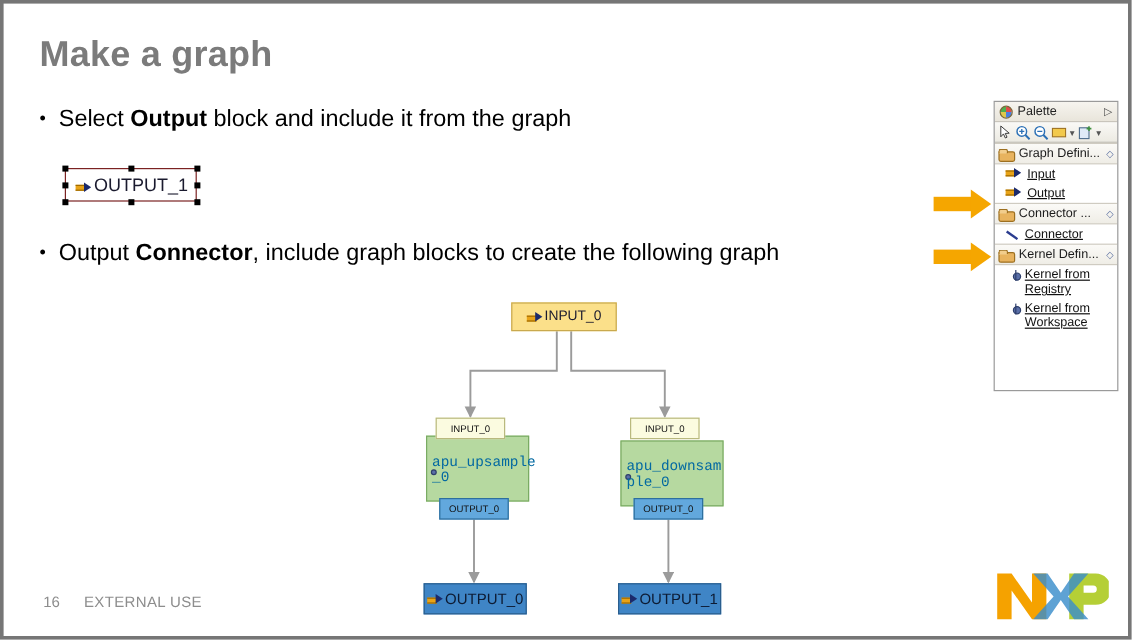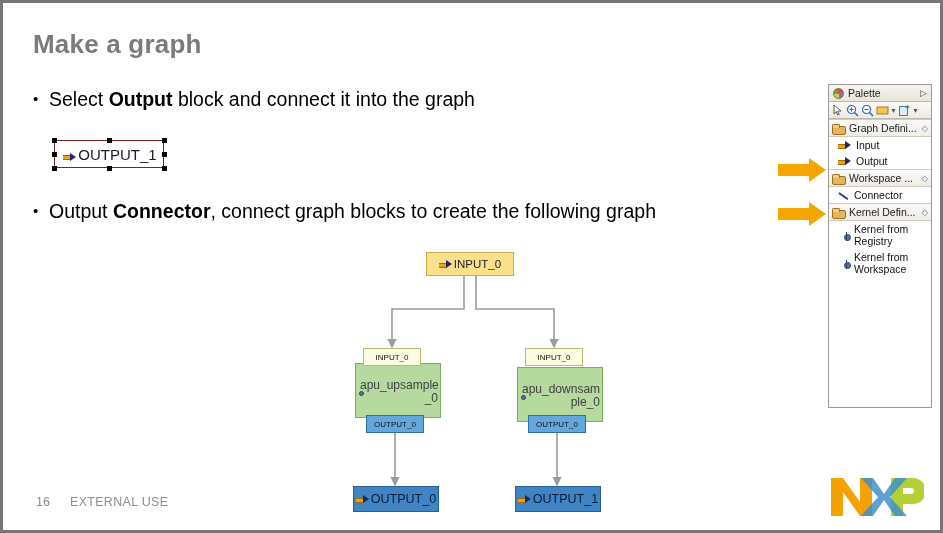--- a/index.html
+++ b/index.html
@@ -19,21 +19,21 @@
     left: 0; top: 0;
     width: 943px; height: 533px;
     background: #ffffff;
     border: 3px solid #767676;
     overflow: hidden;
   }
   
   #title {
     position: absolute;
     left: 30px; top: 26px;
-    font-size: 26px;
+    font-size: 30px;
     font-weight: bold;
     color: #7b7b7b;
     letter-spacing: 0.2px;
     white-space: nowrap;
   }
   
   .bullet {
     position: absolute;
     font-size: 19.5px;
     color: #000000;
@@ -128,21 +128,21 @@
     border-top: 12px solid transparent;
     border-bottom: 12px solid transparent;
   }
   #arrow1 { left: 775px; top: 155px; width: 50px; height: 24px; }
   #arrow2 { left: 775px; top: 199px; width: 50px; height: 24px; }
 
   
   #palette {
     position: absolute;
     left: 825px; top: 81px;
-    width: 104px; height: 324px;
+    width: 104px; height: 242px;
     background: #ffffff;
     border: 1px solid #9a9a9a;
     font-size: 10.5px;
     color: #1a1a1a;
     overflow: hidden;
   }
   .pal-title {
     height: 17px;
     background: linear-gradient(#f6f4ef, #e9e5db);
     border-bottom: 1px solid #bcb8ad;
@@ -166,26 +166,27 @@
     height: 18px;
     background: linear-gradient(#fbfaf7, #efede6);
     border-top: 1px solid #cfcbc1;
     border-bottom: 1px solid #cfcbc1;
     display: flex; align-items: center;
     padding: 0 3px; gap: 4px;
   }
   .pal-group .gl { flex: 1; font-size: 10.5px; color: #1b1b1b; white-space: nowrap; overflow:hidden;}
   .pal-group .gx { font-size: 8px; color: #5a6fa0; }
   .pal-item {
-    display: flex; align-items: center;
+    display: flex; align-items: flex-start;
     padding: 2px 3px 2px 9px;
     gap: 3px;
     font-size: 10.5px;
     line-height: 1.15;
     color: #111;
+    text-decoration: underline;
   }
   .pal-item.wrap { padding-left: 13px; }
   .pal-item .txt { white-space: normal; }
 
   
   .folder {
     display:inline-block; position:relative;
     width: 13px; height: 10px; flex:none; margin-top:2px;
   }
   .folder::before{
@@ -220,21 +221,21 @@
     background: #fbe08a; border: 1px solid #c9a94e;
     font-size: 11.5px; color: #1a1a2e;
     display:flex; align-items:center; justify-content:center;
   }
   .kernel {
     position:absolute; width: 86px; height: 55px;
     background: #b6d9a0; border: 1px solid #7aab63;
   }
   .kernel .kname {
     position:absolute; left:4px; right:2px; top:15px;
-    text-align:right; font-size:12px; color:#404040; line-height:1.12;
+    text-align:left; font-size:12px; color:#0369a1; line-height:1.12;font-family:Liberation Mono, monospace;
   }
   .kernel .kdot {
     position:absolute; left:3px; top:27px; width:5px;height:5px;border-radius:50%;
     background:#5a6fa8; border:1px solid #2e3f6b;
   }
   .port-in {
     position:absolute; width:58px; height:18px;
     background:#fbfbe0; border:1px solid #b9b97e;
     font-size:8px; color:#111;
     display:flex; align-items:center; justify-content:center;
@@ -258,41 +259,41 @@
   #nxp { position:absolute; left:826px; top:473px; width:95px; height:42px; }
 </style>
 </head>
 <body>
 
 <div id="slide">
 
   <div id="title">Make a graph</div>
 
   <div class="bullet" id="bullet1">
-    <span class="dot">•</span><span>Select </span><b>Output</b><span> block and connect it into the graph</span>
+    <span class="dot">•</span><span>Select </span><b>Output</b><span> block and include it from the graph</span>
   </div>
 
   <div id="sel-wrap">
     <div id="sel-box">
       <div id="sel-label">
         <span class="portarrow"></span><span>OUTPUT_1</span>
       </div>
     </div>
     <div class="handle hl ht"></div>
     <div class="handle hc ht"></div>
     <div class="handle hr ht"></div>
     <div class="handle hl hm"></div>
     <div class="handle hr hm"></div>
     <div class="handle hl hb"></div>
     <div class="handle hc hb"></div>
     <div class="handle hr hb"></div>
   </div>
 
   <div class="bullet" id="bullet2">
-    <span class="dot">•</span><span>Output </span><b>Connector</b><span>, connect graph blocks to create the following graph</span>
+    <span class="dot">•</span><span>Output </span><b>Connector</b><span>, include graph blocks to create the following graph</span>
   </div>
 
   <div class="orange-arrow" id="arrow1">
     <div class="shaft"></div>
     <div class="head"></div>
   </div>
   <div class="orange-arrow" id="arrow2">
     <div class="shaft"></div>
     <div class="head"></div>
   </div>
@@ -349,21 +350,21 @@
       <span class="portarrow"></span>
       <span class="txt">Input</span>
     </div>
     <div class="pal-item">
       <span class="portarrow"></span>
       <span class="txt">Output</span>
     </div>
 
     <div class="pal-group">
       <span class="folder"></span>
-      <span class="gl">Workspace ...</span>
+      <span class="gl">Connector ...</span>
       <span class="gx">◇</span>
     </div>
     <div class="pal-item">
       <span class="conn-ico"></span>
       <span class="txt">Connector</span>
     </div>
 
     <div class="pal-group">
       <span class="folder"></span>
       <span class="gl">Kernel Defin...</span>

